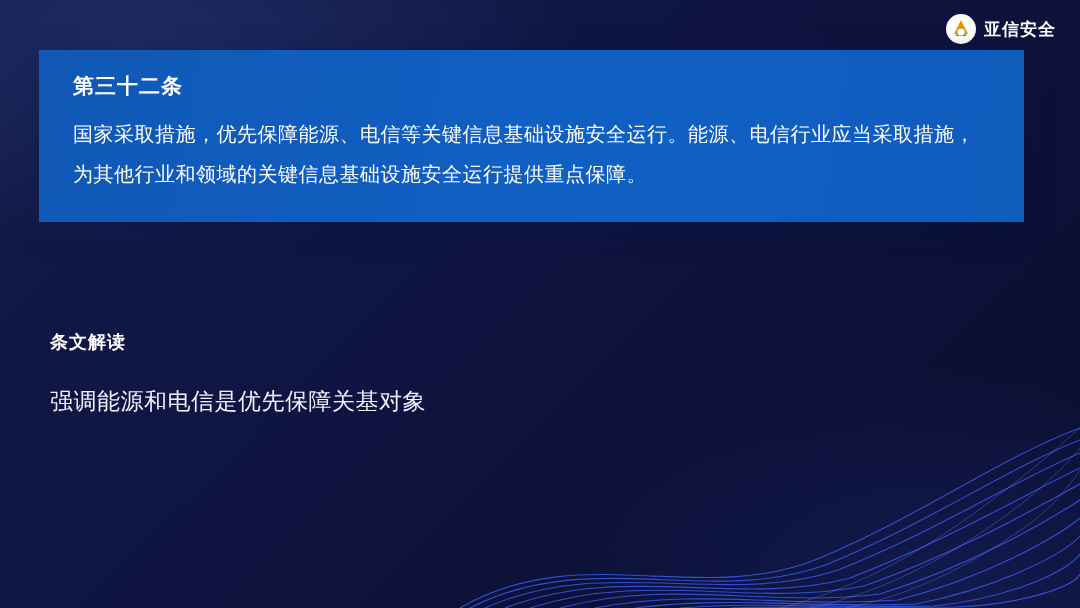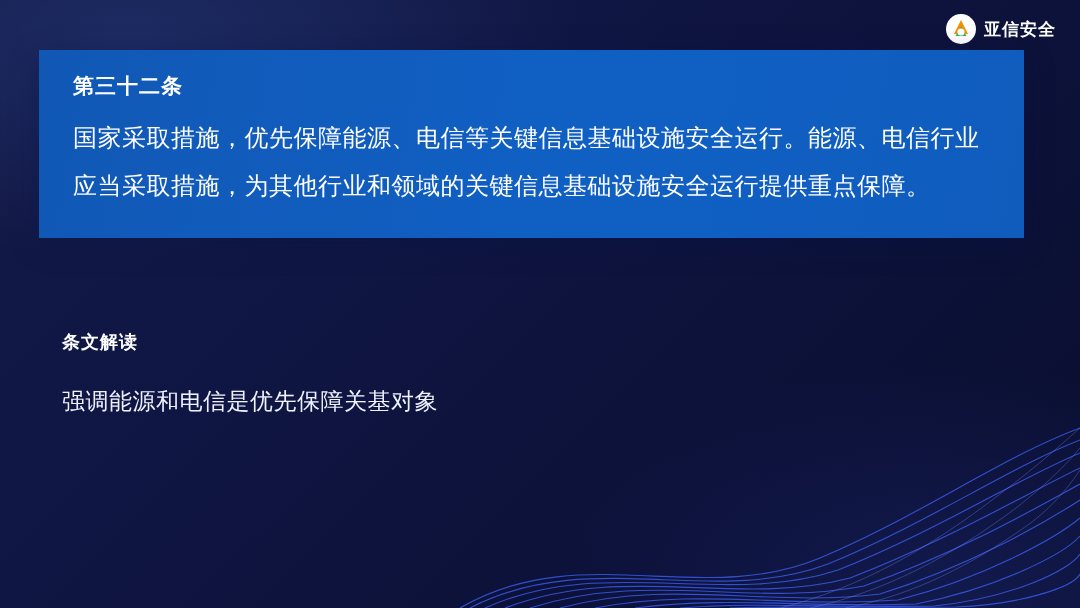--- a/index.html
+++ b/index.html
@@ -68,30 +68,30 @@
     margin-left: 11px;
   }
   .card-title {
     font-size: 21px;
     font-weight: bold;
     letter-spacing: 1px;
     margin-bottom: 14px;
     color: #ffffff;
   }
   .card-body {
-    font-size: 24px;
+    font-size: 20px;
     line-height: 2.0;
     color: #ffffff;
     letter-spacing: 0.5px;
   }
 
   
   .columns {
     position: absolute;
-    left: 62px;
+    left: 50px;
     top: 330px;
     width: 950px;
     display: flex;
     gap: 0;
   }
   .col {
     width: 475px;
     box-sizing: border-box;
     padding-right: 60px;
   }

